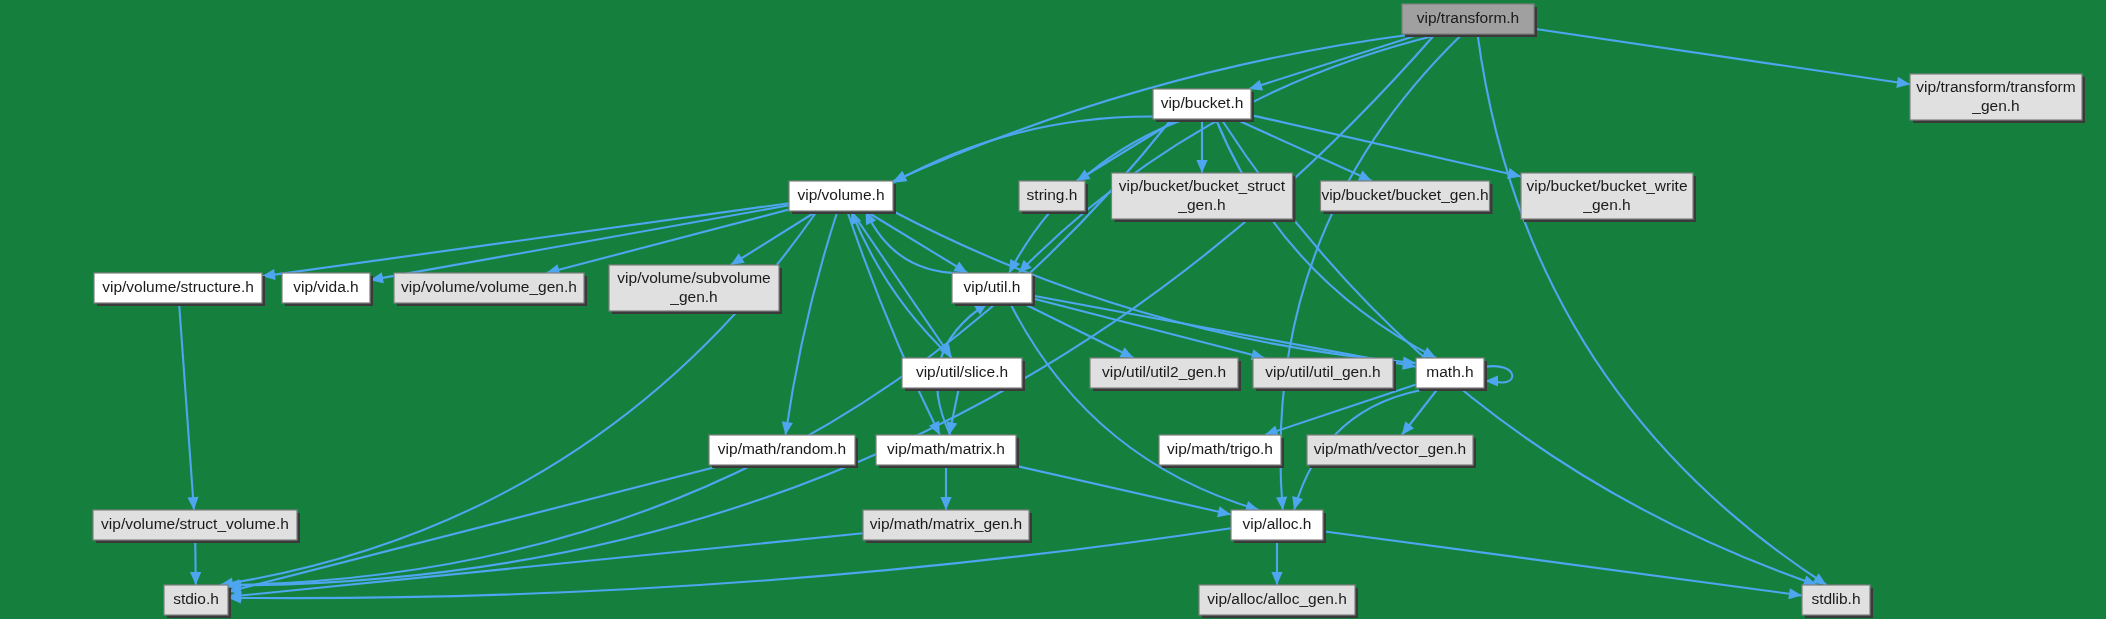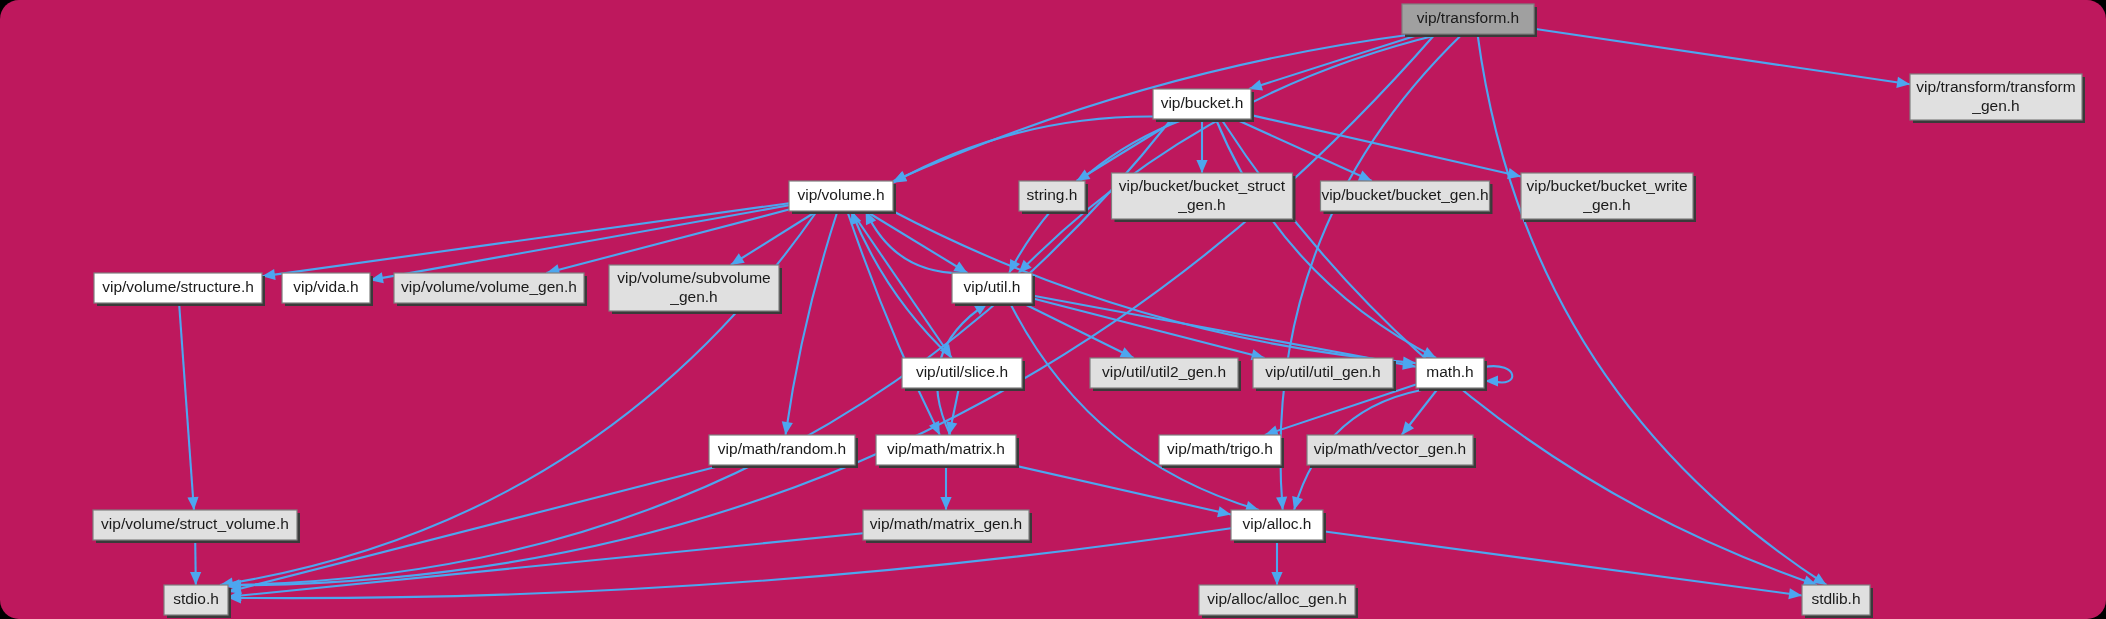--- a/index.html
+++ b/index.html
@@ -4,24 +4,23 @@
 <style>
   html, body {
     margin: 0;
     padding: 0;
     background: #000000;
   }
   #canvas-wrap {
     position: relative;
     width: 2106px;
     height: 619px;
-    background: #be185d;
+    background: #15803d;
     overflow: hidden;
     font-family: "Liberation Sans", sans-serif;
-    border-radius: 19px;
   }
   svg#graph {
     position: absolute;
     left: 0; top: 0;
     width: 2106px;
     height: 619px;
     display: block;
   }
   .node-box {
     stroke: #7f7f7f;

